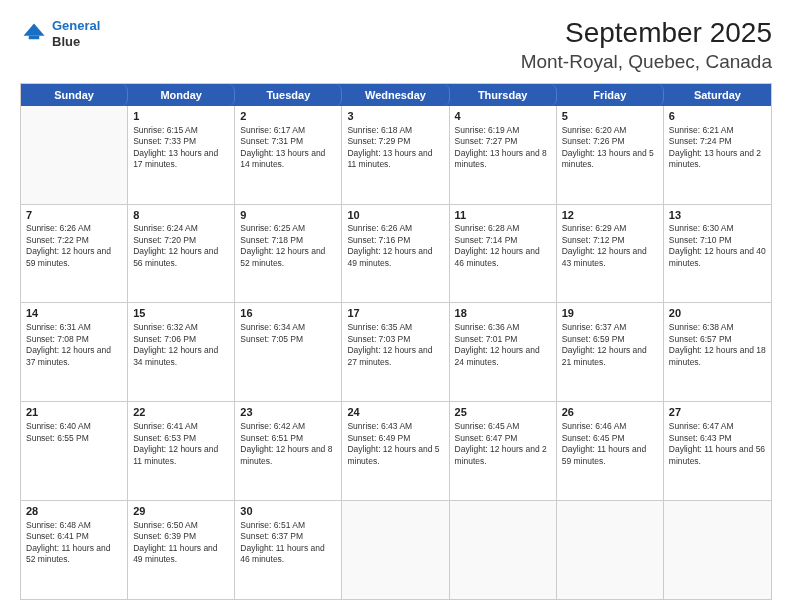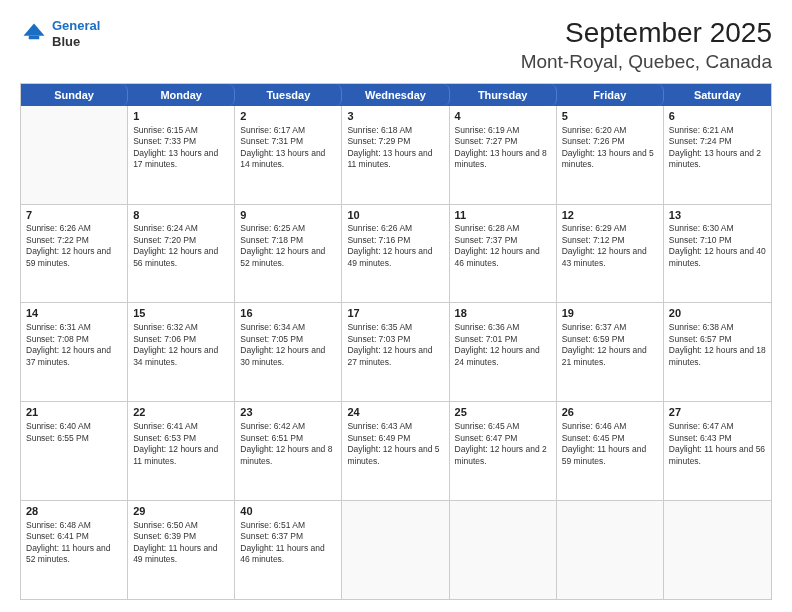--- a/index.html
+++ b/index.html
@@ -198,21 +198,21 @@
           </div>
           <div class="cal-cell">
             <span class="day-num">10</span>
             <div>Sunrise: 6:26 AM</div>
             <div>Sunset: 7:16 PM</div>
             <div>Daylight: 12 hours and 49 minutes.</div>
           </div>
           <div class="cal-cell">
             <span class="day-num">11</span>
             <div>Sunrise: 6:28 AM</div>
-            <div>Sunset: 7:37 PM</div>
+            <div>Sunset: 7:14 PM</div>
             <div>Daylight: 12 hours and 46 minutes.</div>
           </div>
           <div class="cal-cell">
             <span class="day-num">12</span>
             <div>Sunrise: 6:29 AM</div>
             <div>Sunset: 7:12 PM</div>
             <div>Daylight: 12 hours and 43 minutes.</div>
           </div>
           <div class="cal-cell">
             <span class="day-num">13</span>
@@ -231,21 +231,20 @@
           <div class="cal-cell">
             <span class="day-num">15</span>
             <div>Sunrise: 6:32 AM</div>
             <div>Sunset: 7:06 PM</div>
             <div>Daylight: 12 hours and 34 minutes.</div>
           </div>
           <div class="cal-cell">
             <span class="day-num">16</span>
             <div>Sunrise: 6:34 AM</div>
             <div>Sunset: 7:05 PM</div>
-            <div>Daylight: 12 hours and 30 minutes.</div>
           </div>
           <div class="cal-cell">
             <span class="day-num">17</span>
             <div>Sunrise: 6:35 AM</div>
             <div>Sunset: 7:03 PM</div>
             <div>Daylight: 12 hours and 27 minutes.</div>
           </div>
           <div class="cal-cell">
             <span class="day-num">18</span>
             <div>Sunrise: 6:36 AM</div>
@@ -315,21 +314,21 @@
             <div>Sunset: 6:41 PM</div>
             <div>Daylight: 11 hours and 52 minutes.</div>
           </div>
           <div class="cal-cell">
             <span class="day-num">29</span>
             <div>Sunrise: 6:50 AM</div>
             <div>Sunset: 6:39 PM</div>
             <div>Daylight: 11 hours and 49 minutes.</div>
           </div>
           <div class="cal-cell">
-            <span class="day-num">40</span>
+            <span class="day-num">30</span>
             <div>Sunrise: 6:51 AM</div>
             <div>Sunset: 6:37 PM</div>
             <div>Daylight: 11 hours and 46 minutes.</div>
           </div>
           <div class="cal-cell empty"></div>
           <div class="cal-cell empty"></div>
           <div class="cal-cell empty"></div>
           <div class="cal-cell empty"></div>
         </div>
       </div>

